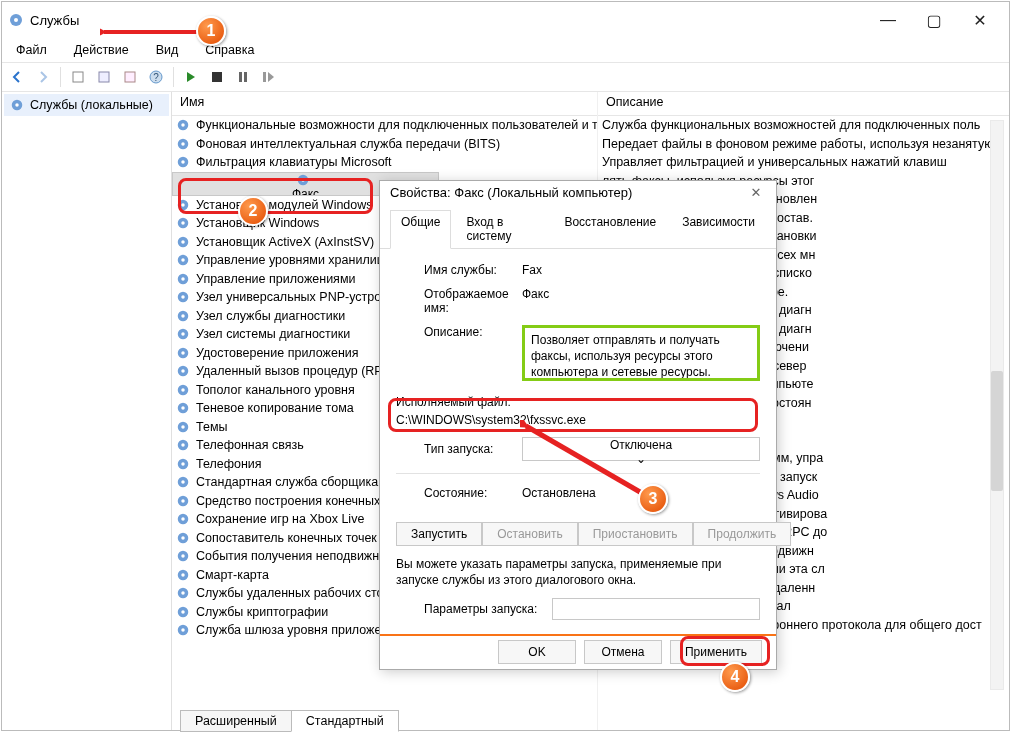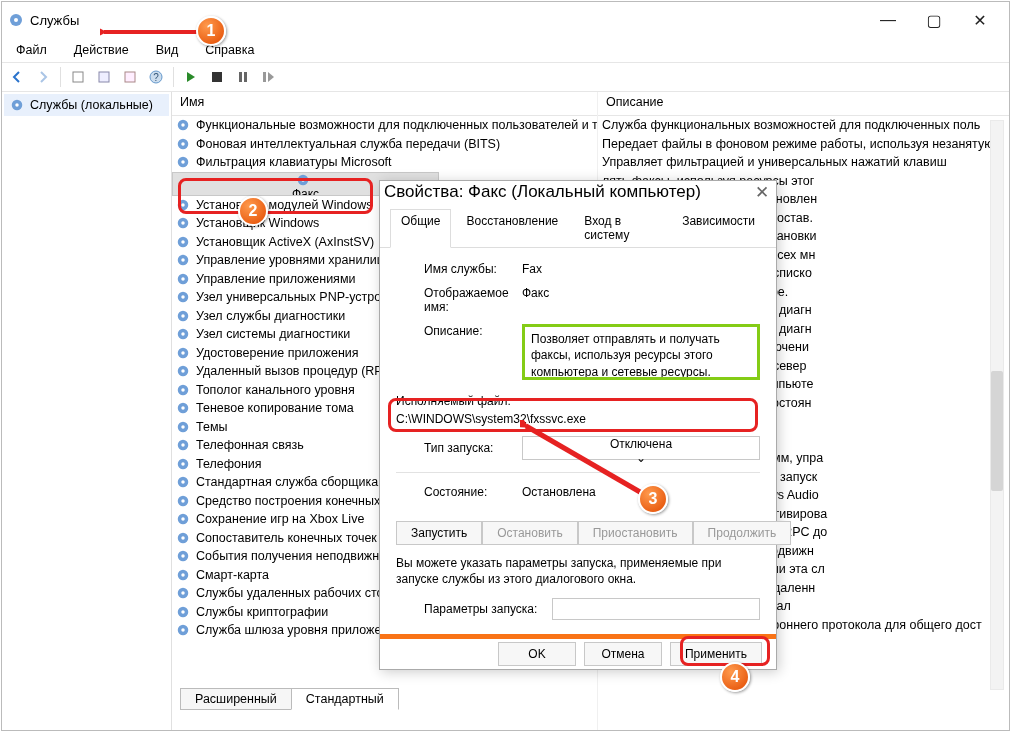--- a/index.html
+++ b/index.html
@@ -20,45 +20,45 @@
 .leftpanel .lp-item { display: flex; align-items: center; gap: 6px; padding: 4px 6px; font-size: 12.5px; background: #e8f0fc; margin: 2px; }
 .mainpanel { flex: 1; display: flex; overflow: hidden; justify-content: flex-end; }
 .column { display: flex; flex-direction: column; overflow: hidden; }
 .col-name { width: 426px; border-right: 1px solid #f0f0f0; }
 .col-desc { flex: 1; min-width: 0; }
 .col-header { height: 24px; border-bottom: 1px solid #e6e6e6; padding: 3px 8px; font-size: 12.5px; background: #fff; position: sticky; top: 0; }
 .rows { flex: 1; overflow: hidden; }
 .row { height: 18.5px; display: flex; align-items: center; padding: 0 4px; font-size: 12.5px; white-space: nowrap; overflow: hidden; text-overflow: ellipsis; }
 .row.sel { background: #e0e0e0; }
 .svc-icon { width: 14px; height: 14px; margin-right: 6px; flex: none; }
-.tabstrip { position: absolute; bottom: 22px; left: 180px; display: flex; font-size: 12.5px; }
+.tabstrip { position: absolute; bottom: 0; left: 180px; display: flex; font-size: 12.5px; }
 .tabstrip .tab { padding: 3px 14px; border: 1px solid #bbb; background: #f6f6f6; margin-right: -1px; }
 .tabstrip .tab.active { background: #fff; border-bottom-color: #fff; }
 .scrolltrack { position: absolute; right: 7px; top: 120px; width: 14px; height: 570px; background: #f3f3f3; border: 1px solid #eaeaea; }
 .scrollthumb { position: absolute; left: 0; width: 100%; top: 250px; height: 120px; background: #d5d5d5; border-radius: 2px; }
 
 
 .dlg { position: absolute; left: 379px; top: 180px; width: 398px; height: 490px; background: #fff; border: 1px solid #aaa; box-shadow: 2px 2px 12px rgba(0,0,0,.2); display: flex; flex-direction: column; font-size: 12px; }
-.dlg-title { height: 30px; display: flex; align-items: center; padding: 0 4px; font-size: 17px; }
+.dlg-title { height: 30px; display: flex; align-items: center; padding: 0 10px; font-size: 13px; }
 .dlg-title .close { margin-left: auto; width: 20px; text-align: center; color: #666; }
 .dlg-tabs { display: flex; padding: 6px 10px 0 10px; gap: 4px; border-bottom: 1px solid #ddd; }
 .dlg-tabs .dt { padding: 4px 10px; font-size: 12px; border: 1px solid transparent; }
 .dlg-tabs .dt.active { border: 1px solid #ddd; border-bottom-color: #fff; background: #fff; margin-bottom: -1px; }
 .dlg-body { flex: 1; padding: 14px 16px; display: flex; flex-direction: column; gap: 10px; }
 .frow { display: flex; align-items: flex-start; gap: 8px; font-size: 12px; margin-left: 28px; }
 .frow .lbl { width: 90px; flex: none; }
 .frow .val { flex: 1; }
 .descbox { flex: 1; width: 267px; height: 56px; border: 3px solid #84cc16; padding: 4px 6px; font-size: 12px; line-height: 1.35; overflow: hidden; }
 .sel { width: 267px; height: 24px; border: 1px solid #c8c8c8; display: flex; align-items: center; padding: 0 20px; justify-content: space-between; font-size: 12px; background: #fff; flex-direction: column; }
 .hr { border: none; border-top: 1px solid #e2e2e2; margin: 2px 0; }
 .btnrow { display: flex; margin-top: 12px; }
 .btn { height: 24px; padding: 0 14px; border: 1px solid #c8c8c8; background: #f7f7f7; font-size: 12px; display: flex; align-items: center; justify-content: center; }
 .btn.disabled { color: #999; }
 .input { width: 267px; height: 22px; border: 1px solid #c8c8c8; }
-.dlg-foot { height: 46px; display: flex; align-items: center; justify-content: flex-end; gap: 8px; padding: 0 14px; border-top: 5px solid #f97316; }
+.dlg-foot { height: 46px; display: flex; align-items: center; justify-content: flex-end; gap: 8px; padding: 0 14px; border-top: 2px solid #f97316; }
 .dlg-foot .btn { min-width: 78px; justify-content: center; }
 
 
 .ann-box { position: absolute; border: 3px solid #e62222; border-radius: 8px; pointer-events: none; }
 .ann-num { position: absolute; width: 30px; height: 30px; border-radius: 50%; background: radial-gradient(circle at 35% 30%, #ff9a4d, #e24a00); border: 2px solid #fff; color: #fff; font-weight: bold; font-size: 16px; display: flex; align-items: center; justify-content: center; box-shadow: 1px 1px 3px rgba(0,0,0,.4); pointer-events: none; }
 .arrow { position: absolute; pointer-events: none; }
 
 .gear { fill: #6f9fd8; }
 </style>
 </head>
@@ -402,22 +402,22 @@
   <div class="tab active">Стандартный</div>
 </div>
 
 <div class="dlg">
   <div class="dlg-title">
     <span>Свойства: Факс (Локальный компьютер)</span>
     <span class="close">✕</span>
   </div>
   <div class="dlg-tabs">
     <div class="dt active">Общие</div>
+    <div class="dt">Вход в систему</div>
     <div class="dt">Восстановление</div>
-    <div class="dt">Вход в систему</div>
     <div class="dt">Зависимости</div>
   </div>
   <div class="dlg-body">
     <div class="frow">
         <span class="lbl">Имя службы:</span>
         <span class="val">Fax</span>
       </div>
     <div class="frow">
         <span class="lbl">Отображаемое имя:</span>
         <span class="val">Факс</span>

